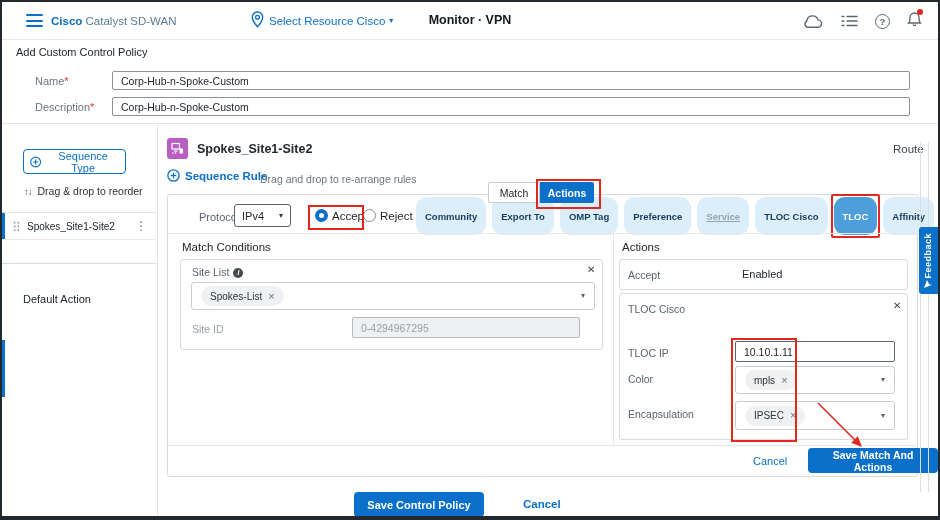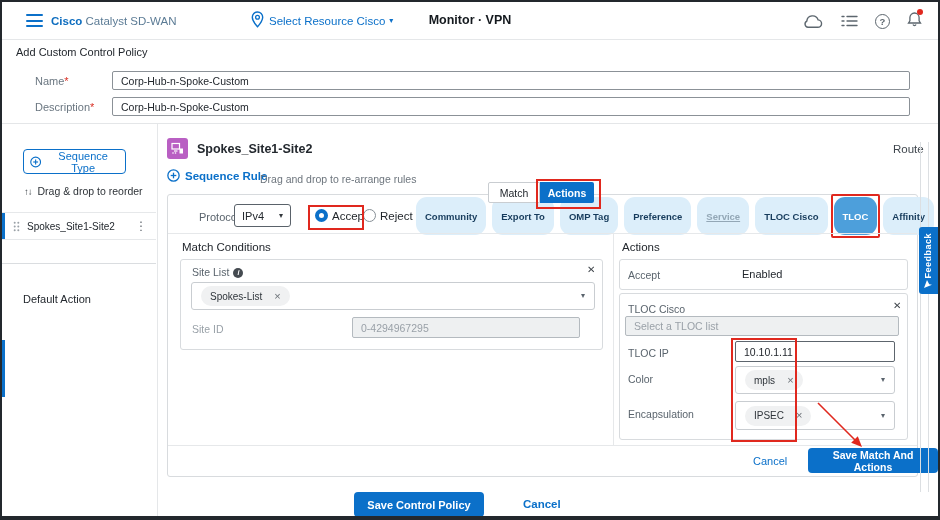--- a/index.html
+++ b/index.html
@@ -71,21 +71,21 @@
   .row-div{left:166px;top:231px;width:749px;height:1px;background:#e6e8ea;}
   .col-div{left:611px;top:231px;width:1px;height:213px;background:#e6e8ea;}
   
   .sec-head{position:absolute;font-size:11.5px;color:#23282e;}
   .sub-card{position:absolute;box-sizing:border-box;border:1px solid #d8dbde;border-radius:3px;background:#fff;}
   .mini-lbl{position:absolute;font-size:10.5px;color:#5a646d;}
   .mini-lbl.muted{color:#99a1a8;}
   .close-x{position:absolute;font-size:10px;color:#40464c;cursor:pointer;line-height:1;}
   .dd{position:absolute;box-sizing:border-box;border:1px solid #c9cdd1;border-radius:3px;background:#fff;display:flex;align-items:center;padding:0 9px;cursor:pointer;}
   .dd .caret{margin-left:auto;color:#5a646d;}
-  .tag{height:20px;display:flex;align-items:center;gap:12px;padding:0 9px;background:#f0f1f2;border-radius:10px;font-size:10px;color:#2f353b;white-space:nowrap;}
+  .tag{height:20px;display:flex;align-items:center;gap:6px;padding:0 9px;background:#f0f1f2;border-radius:10px;font-size:10px;color:#2f353b;white-space:nowrap;}
   .tag .x{color:#6a7076;font-size:11px;cursor:pointer;line-height:1;}
   .input-dis{position:absolute;box-sizing:border-box;background:#eef0f1;border:1px solid #b4babf;border-radius:2px;font-size:10.5px;color:#5a646d;padding:0 8px;font-family:inherit;}
   .input-dis::placeholder{color:#9aa1a8;}
   .info-ico{display:inline-flex;width:10px;height:10px;border-radius:50%;background:#454b51;color:#fff;font-size:7px;font-style:italic;font-weight:bold;align-items:center;justify-content:center;margin-left:4px;vertical-align:1px;}
   
   .card-foot-div{left:166px;top:443px;width:749px;height:1px;background:#e6e8ea;}
   .link{position:absolute;font-size:11px;color:#0b70c9;font-weight:500;cursor:pointer;}
   .btn-primary{position:absolute;box-sizing:border-box;background:#0b70c9;color:#fff;border:none;border-radius:4px;font-size:10.5px;font-weight:600;display:flex;align-items:center;justify-content:center;cursor:pointer;font-family:inherit;}
   .save-match{left:806px;top:446px;height:25px;padding:0 10px;}
   
@@ -272,21 +272,20 @@
   <input class="input-dis" style="left: 350px; top: 315px; width: 228px; height: 21px;" disabled="" placeholder="0-4294967295">
 
   <div class="sec-head" style="left:620px;top:239px;">Actions</div>
   <div class="sub-card" style="left:617px;top:257px;width:289px;height:31px;"></div>
   <div class="mini-lbl" style="left:626px;top:267px;">Accept</div>
   <div class="abs" style="left:740px;top:266px;font-size:11px;color:#23282e;">Enabled</div>
 
   <div class="sub-card" style="left:617px;top:291px;width:289px;height:147px;"></div>
   <div class="mini-lbl" style="left:626px;top:301px;">TLOC Cisco</div>
   <span class="close-x" style="left:891px;top:299px;">✕</span>
-  <input class="input-dis" style="left: 623px; top: 314px; width: 274px; height: 20px;" disabled="" placeholder="Select a TLOC list">
 
   <div class="mini-lbl" style="left:626px;top:345px;">TLOC IP</div>
   <input class="text-input" style="left: 733px; top: 339px; width: 160px; height: 21px; border-color: rgb(93, 101, 109);" value="10.10.1.11">
 
   <div class="mini-lbl" style="left:626px;top:371px;">Color</div>
   <div class="dd" style="left:733px;top:364px;width:160px;height:28px;">
     <span class="tag">
       <span>mpls</span>
       <span class="x">×</span>
     </span>

